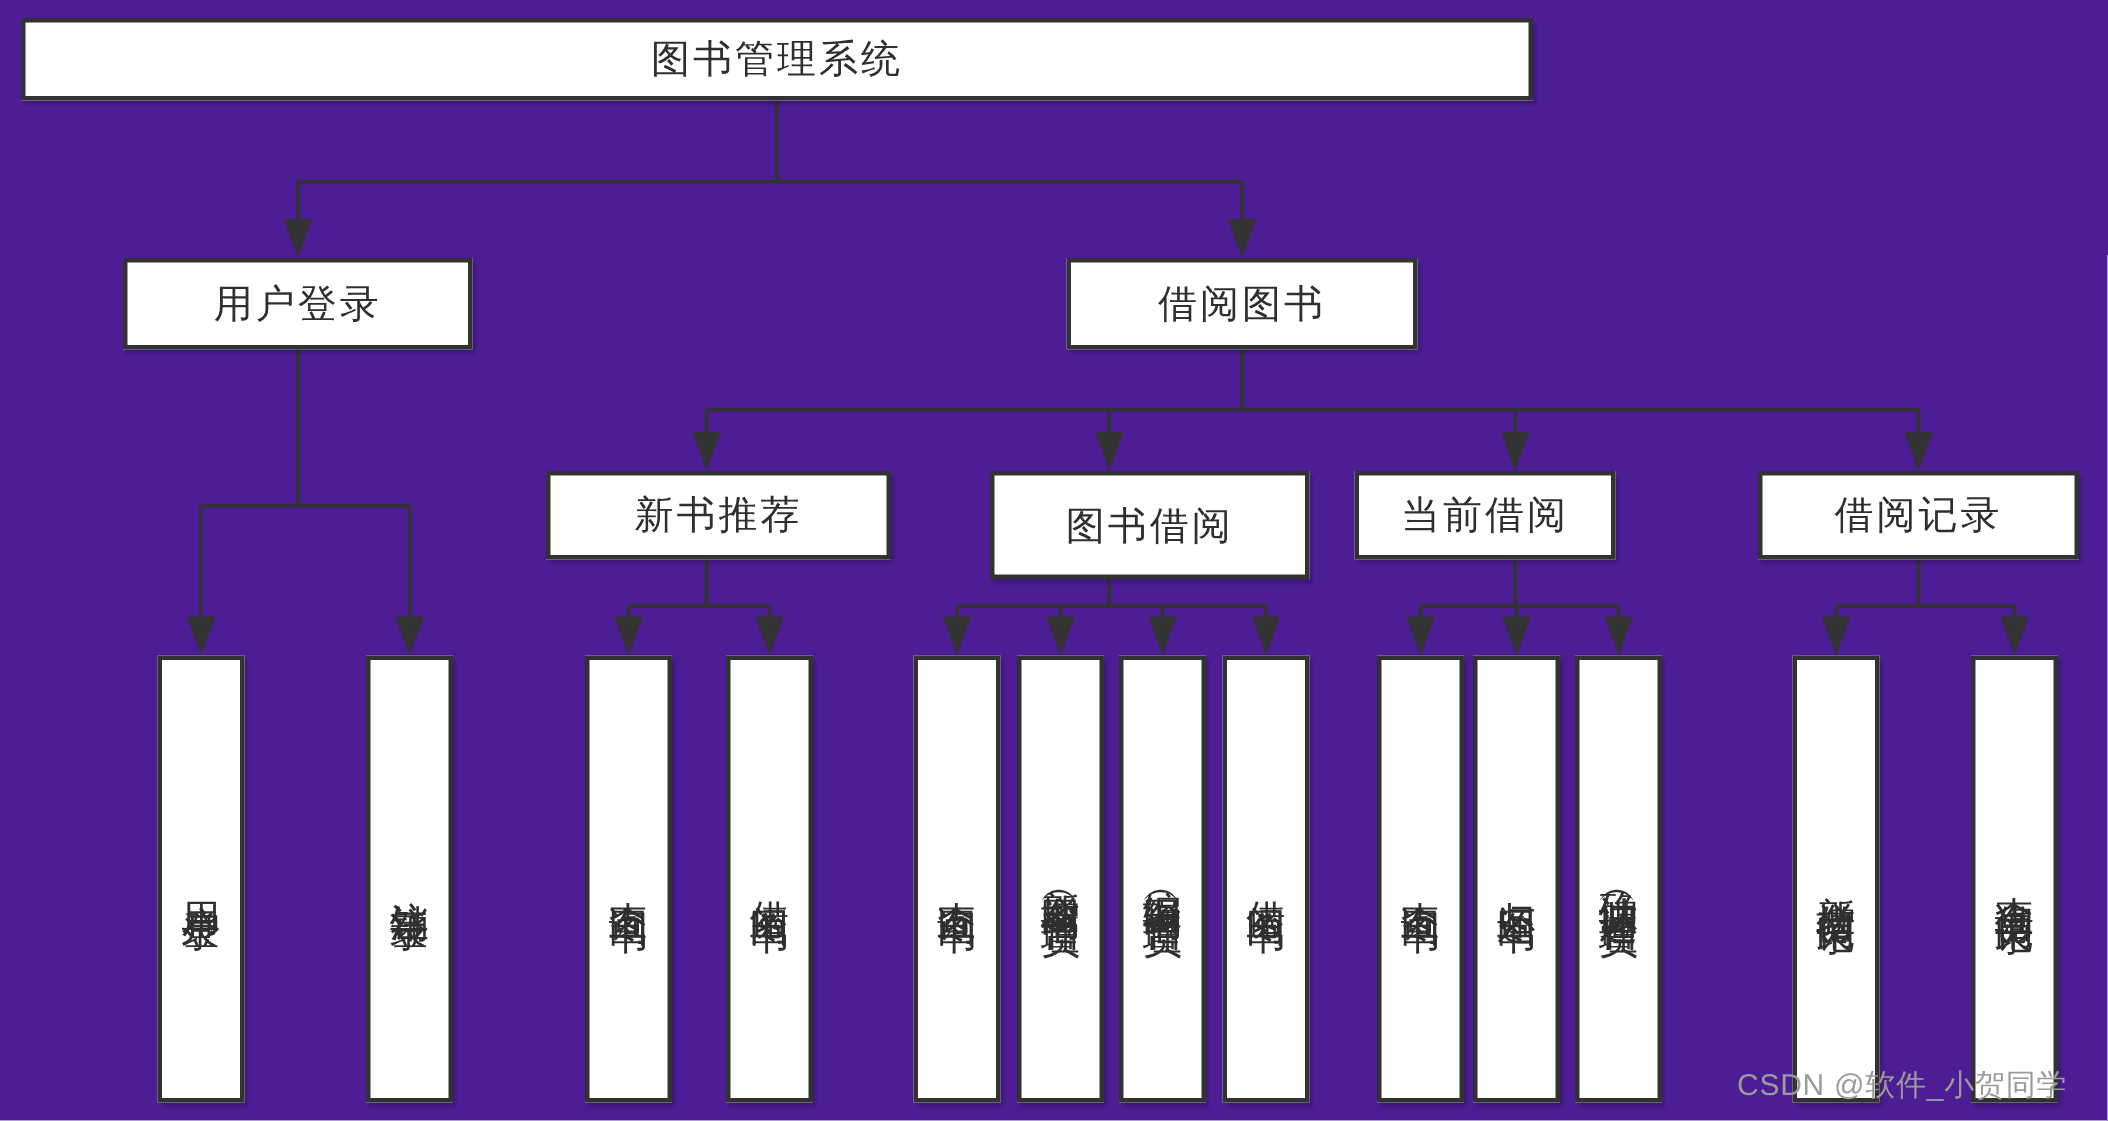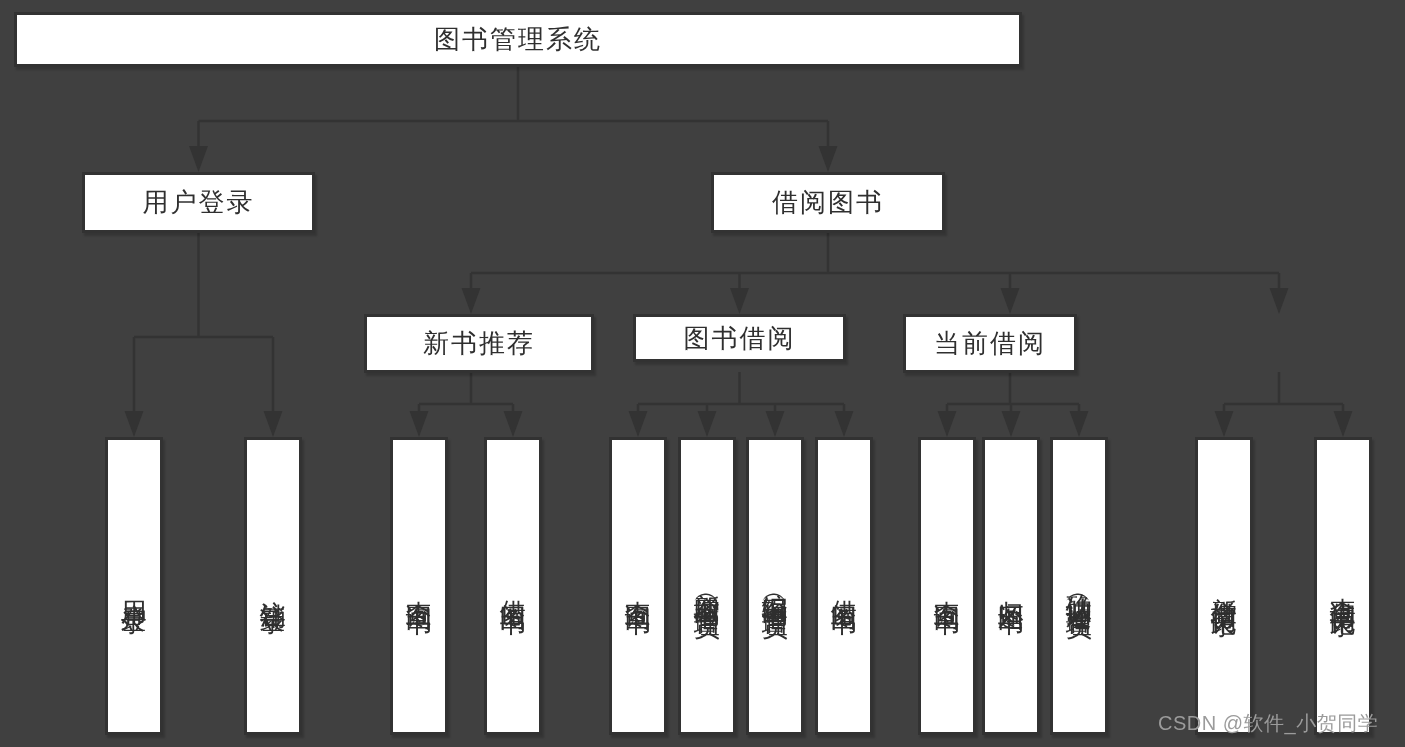--- a/index.html
+++ b/index.html
@@ -1,20 +1,20 @@
 <!DOCTYPE html>
 <html><head>
 <meta charset="utf-8">
 <style>
   html, body { margin: 0; padding: 0; background: #ffffff; }
   .canvas {
     position: relative;
     width: 1405px;
     height: 747px;
-    background: #404040;
+    background: #4c1d95;
     font-family: "Liberation Sans", "DejaVu Sans", sans-serif;
     overflow: hidden;
   }
   .connectors {
     position: absolute;
     left: 0; top: 0;
     width: 1405px; height: 747px;
     z-index: 1;
   }
   .node {
@@ -92,22 +92,23 @@
       <polygon points="1333.5,411 1352.5,411 1343,437"></polygon>
     </g>
   </svg>
 
   <div class="node h-node" style="left:14px; top:12px; width:1008px; height:55px;">图书管理系统</div>
 
   <div class="node h-node" style="left:82px; top:172px; width:233px; height:61px;">用户登录</div>
   <div class="node h-node" style="left:711px; top:172px; width:234px; height:61px;">借阅图书</div>
 
   <div class="node h-node" style="left:364px; top:314px; width:230px; height:59px;">新书推荐</div>
-  <div class="node h-node" style="left:633px; top:314px; width:213px; height:48px;">图书借阅</div>
+  <div class="node h-node" style="left:660px; top:314px; width:213px; height:72px;">图书借阅</div>
   <div class="node h-node" style="left:903px; top:314px; width:174px; height:59px;">当前借阅</div>
+  <div class="node h-node" style="left:1172px; top:314px; width:214px; height:59px;">借阅记录</div>
 
   <div class="node v-node" style="left:105px; top:437px; width:58px; height:298px;">用户登录</div>
   <div class="node v-node" style="left:244px; top:437px; width:58px; height:298px;">注销登录</div>
 
   <div class="node v-node" style="left:390px; top:437px; width:58px; height:298px;">查询图书</div>
   <div class="node v-node" style="left:484px; top:437px; width:58px; height:298px;">借阅图书</div>
 
   <div class="node v-node" style="left:609px; top:437px; width:58px; height:298px;">查询图书</div>
   <div class="node v-node" style="left:678px; top:437px; width:58px; height:298px;">新增图书（管理员）</div>
   <div class="node v-node" style="left:746px; top:437px; width:58px; height:298px;">编辑图书（管理员）</div>

